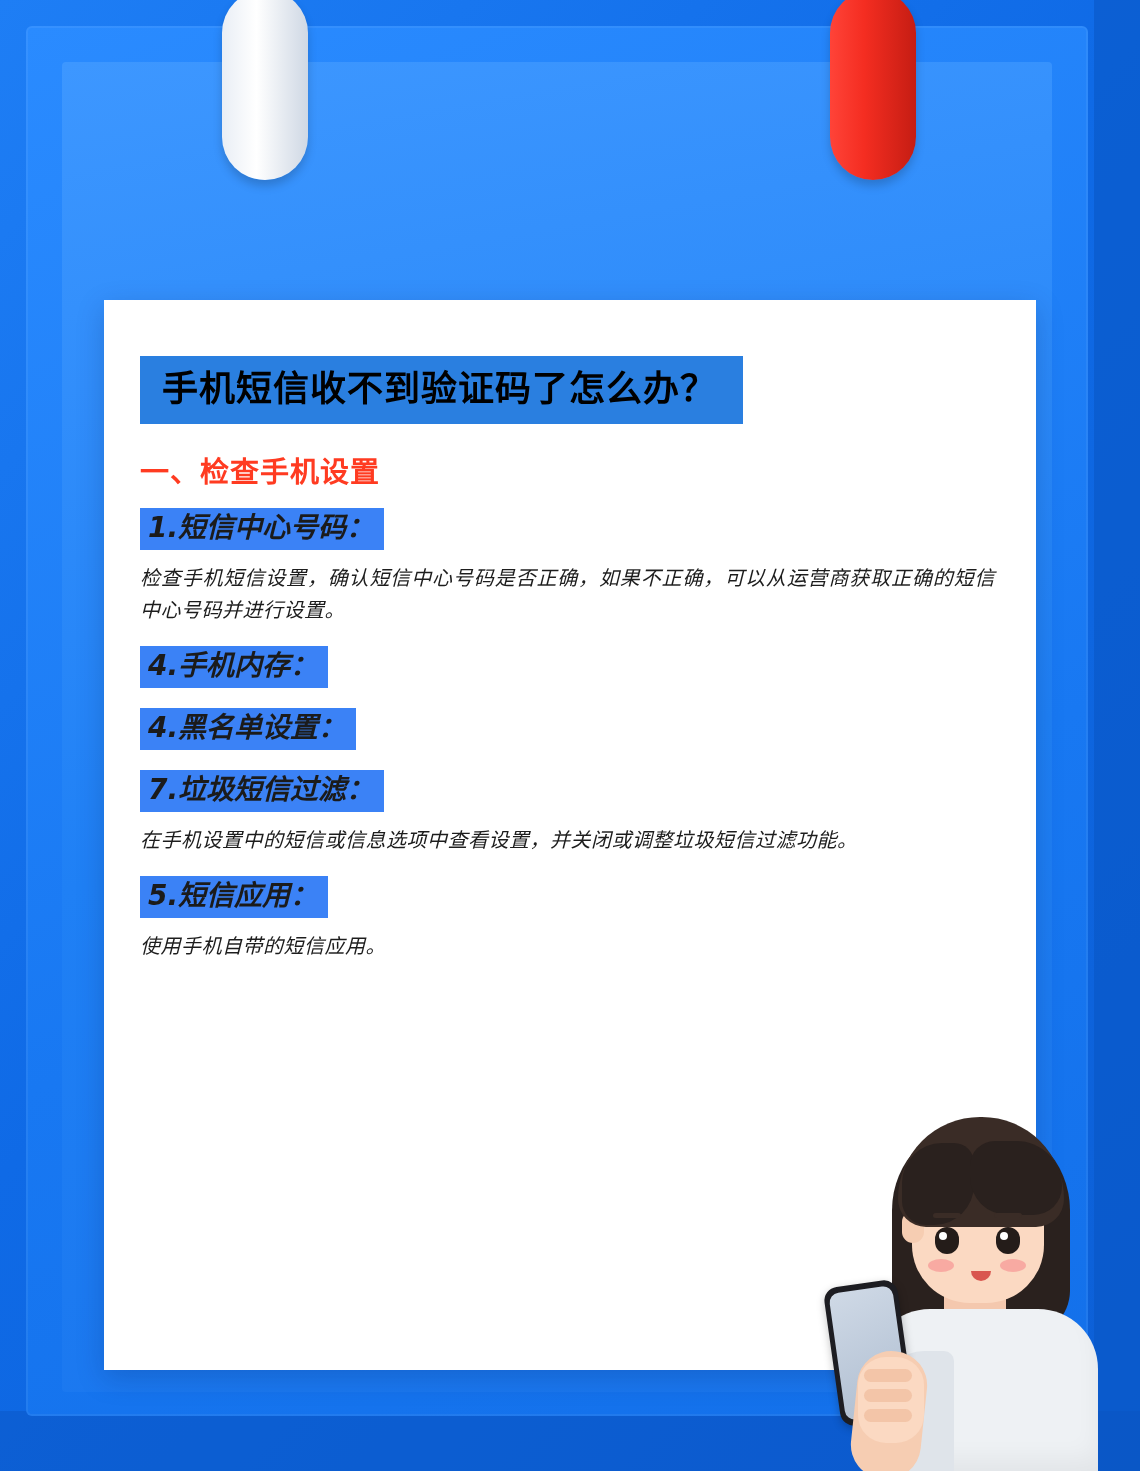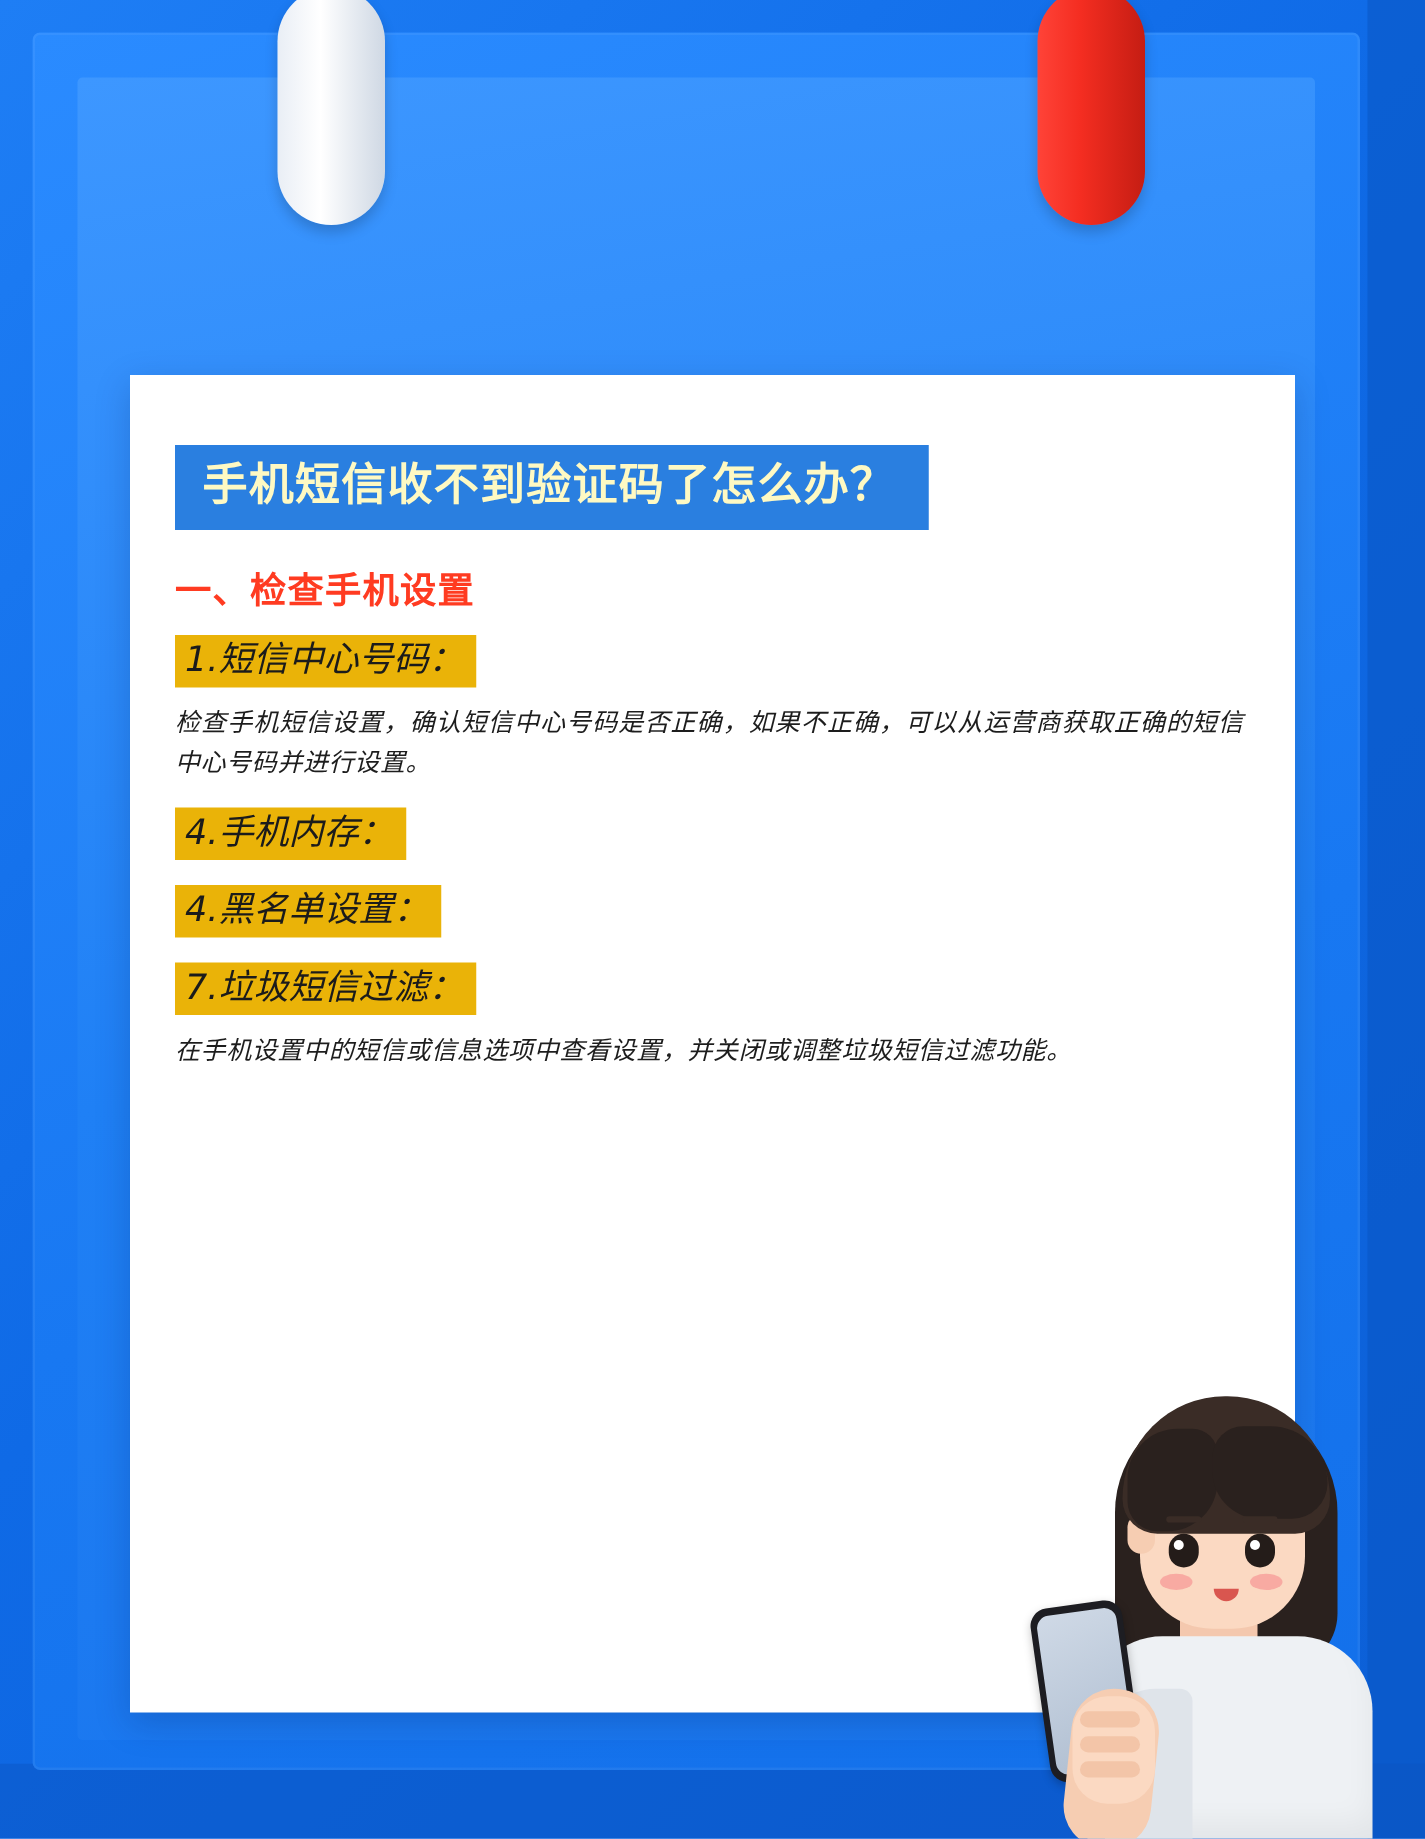--- a/index.html
+++ b/index.html
@@ -95,43 +95,43 @@
   .paper-inner {
     position: absolute;
     left: 36px;
     top: 56px;
     right: 36px;
   }
   
   .title-band {
     display: inline-block;
     background: #2a7fe0;
-    color: #fef9c3;
+    color: #000000;
     font-size: 36px;
     font-weight: bold;
     letter-spacing: 1px;
     padding: 14px 26px 16px 22px;
     line-height: 1.05;
     white-space: nowrap;
   }
   
   .section-heading {
     margin-top: 24px;
     color: #ff3b21;
     font-size: 29px;
     font-weight: bold;
     letter-spacing: 1px;
   }
   
   .sub-label {
     display: inline-block;
-    background: #eab308;
+    background: #3b82f6;
     color: #1b1b1b;
     font-size: 28px;
-    font-weight: normal;
+    font-weight: bold;
     font-style: italic;
     padding: 5px 10px 6px 8px;
     margin-top: 18px;
     line-height: 1.1;
     white-space: nowrap;
   }
   
   .body-text {
     margin: 12px 0 0 0;
     color: #1d1d1d;
@@ -331,20 +331,24 @@
 
       <div class="block">
         <div class="sub-label">4.黑名单设置：</div>
       </div>
 
       <div class="block">
         <div class="sub-label">7.垃圾短信过滤：</div>
         <p class="body-text">在手机设置中的短信或信息选项中查看设置，并关闭或调整垃圾短信过滤功能。</p>
       </div>
 
+      <div class="block">
+        <div class="sub-label">5.短信应用：</div>
+        <p class="body-text">使用手机自带的短信应用。</p>
+      </div>
 
     </div>
   </div>
 
   <div class="girl">
     <div class="hair-back"></div>
     <div class="neck"></div>
     <div class="shirt"></div>
     <div class="shirt-shade"></div>
     <div class="face"></div>

